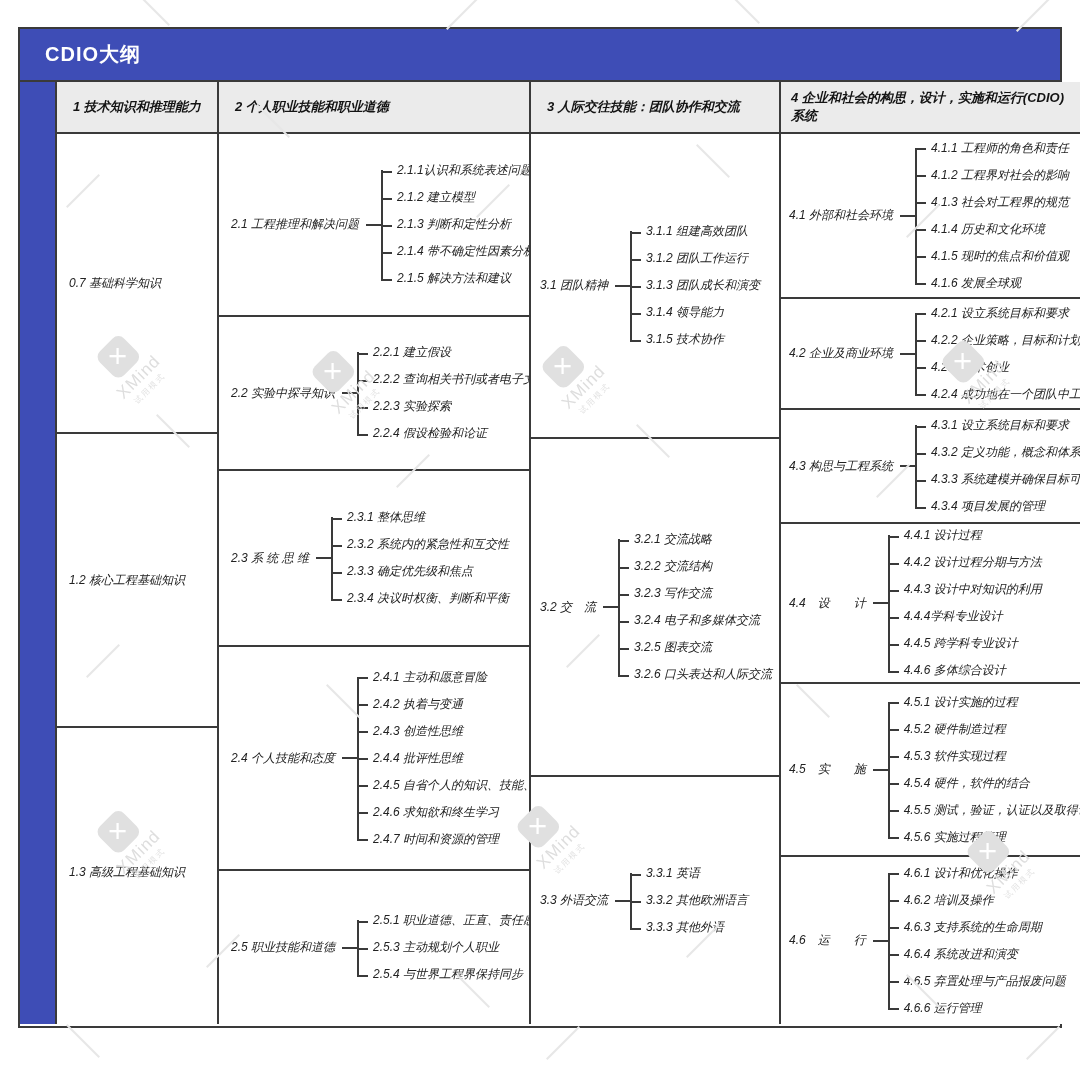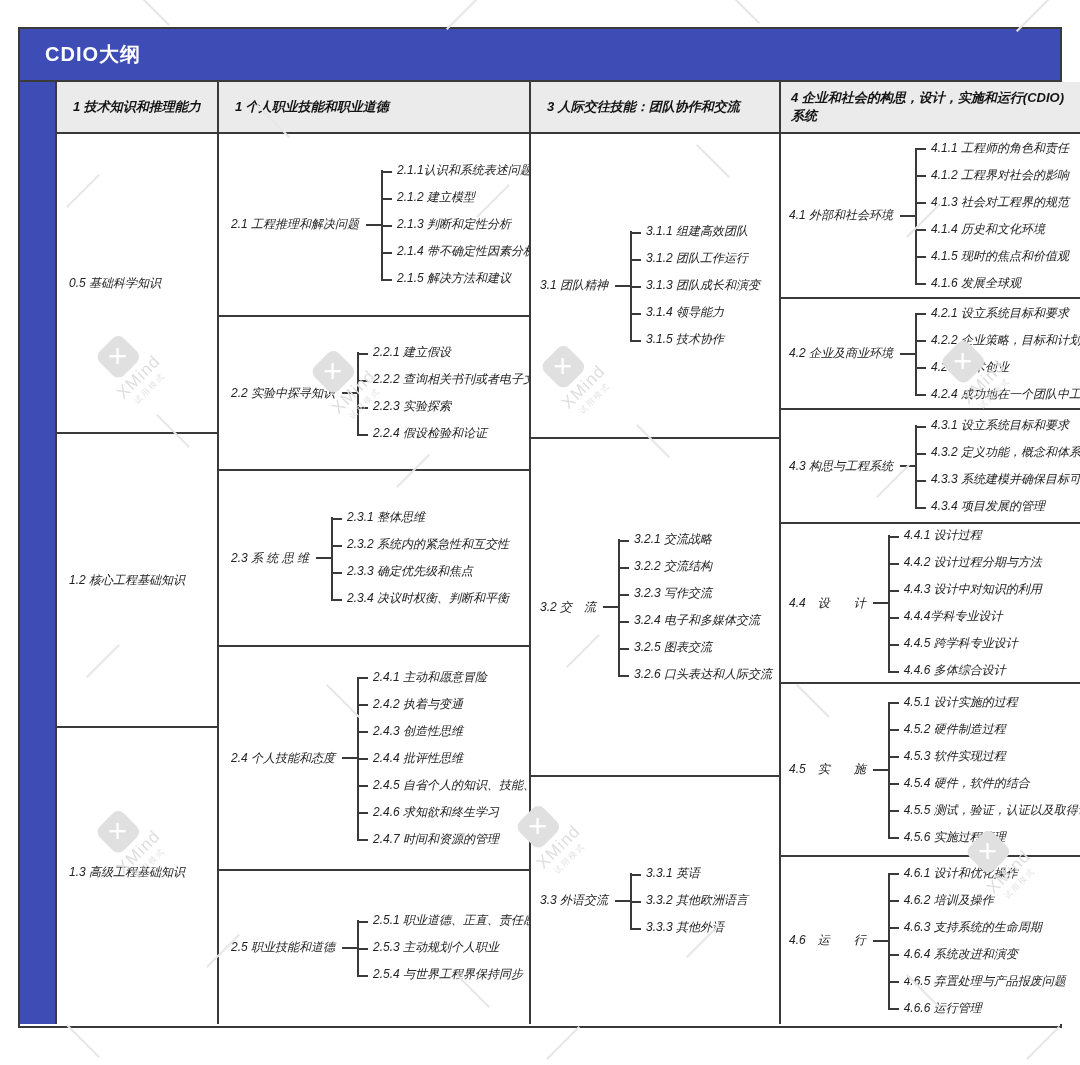--- a/index.html
+++ b/index.html
@@ -51,32 +51,32 @@
   <div class="board">
     <div class="titlebar">
       <span>CDIO大纲</span>
     </div>
     <div class="table">
       <div class="bluebar"></div>
 
       <div class="col" style="width:160px">
         <div class="hcell">1 技术知识和推理能力</div>
         <div class="bcell" style="height:300px">
-          <span class="leaf-label">0.5 基础科学知识</span>
+          <span class="leaf-label">0.7 基础科学知识</span>
         </div>
         <div class="bcell" style="height:294px">
           <span class="leaf-label">1.2 核心工程基础知识</span>
         </div>
         <div class="bcell last" style="height:288px">
           <span class="leaf-label">1.3 高级工程基础知识</span>
         </div>
       </div>
 
       <div class="col" style="width:312px">
-        <div class="hcell">1 个人职业技能和职业道德</div>
+        <div class="hcell">2 个人职业技能和职业道德</div>
 
         <div class="bcell" style="height:183px">
           <div class="tree">
             <span class="plabel">2.1 工程推理和解决问题</span>
             <span class="link"></span>
             <div class="children">
 
             <div class="child">
                   <span class="ctext">2.1.1认识和系统表述问题</span>
                 </div>

